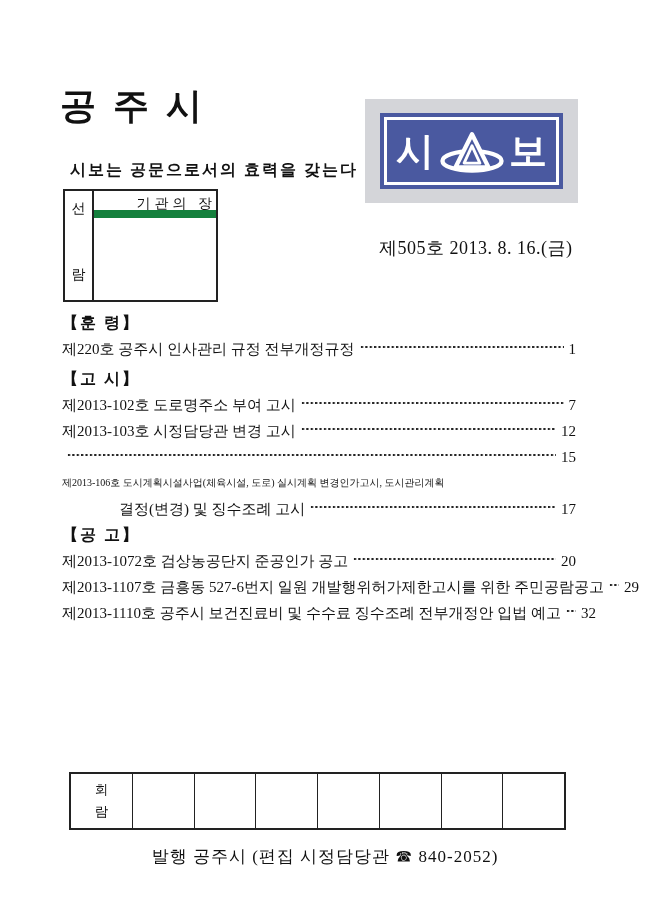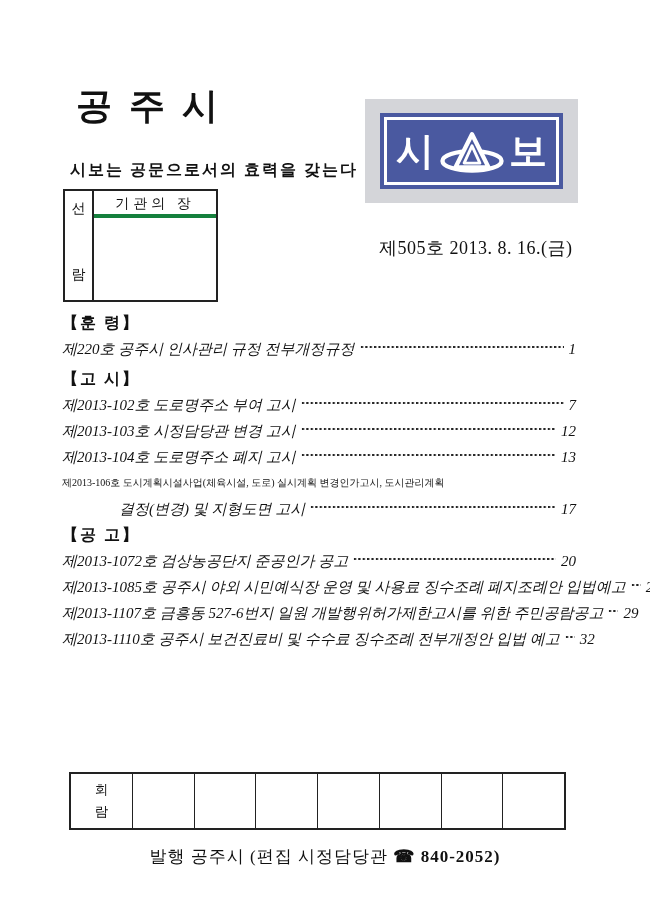--- a/index.html
+++ b/index.html
@@ -10,21 +10,20 @@
     color: #111111;
     font-family: "Liberation Serif", "DejaVu Serif", serif;
     position: relative;
     overflow: hidden;
   }
 
   .city-title {
     position: absolute; left: 60px; top: 88px;
     font-size: 36px; font-weight: 700; letter-spacing: 4px;
     line-height: 1;
-    margin-left: 16px;
   }
 
   .tagline {
     position: absolute; left: 70px; top: 160px;
     font-size: 16px; font-weight: 700; letter-spacing: 2px;
   }
 
   
   .approval {
     position: absolute; left: 63px; top: 189px;
@@ -34,22 +33,22 @@
   }
   .approval-side {
     width: 29px; border-right: 2px solid #222;
     display: flex; flex-direction: column;
     justify-content: space-between; align-items: center;
     padding: 9px 0 16px;
     font-size: 14px;
   }
   .approval-main { flex: 1; display: flex; flex-direction: column; }
   .approval-header {
-    height: 27px; border-bottom: 4px solid #15803d;
-    text-align: center; line-height: 26px;
+    height: 27px; border-bottom: 8px solid #15803d;
+    text-align: right; line-height: 26px;
     font-size: 14px; letter-spacing: 4px;
   }
   .approval-space { flex: 1; }
 
   
   .stamp-frame {
     position: absolute; left: 365px; top: 99px;
     width: 213px; height: 104px;
     background: #d4d5d9;
     padding: 14px 15px;
@@ -78,21 +77,21 @@
     position: absolute; left: 62px; top: 310px;
     width: 514px;
   }
   .toc-heading {
     font-size: 16px; font-weight: 700;
     line-height: 26px; letter-spacing: 2px;
   }
   .toc-heading.gap { margin-top: 4px; }
   .toc-row {
     display: flex; align-items: baseline;
-    line-height: 26px; font-size: 15px; font-style: italic;
+    line-height: 26px; font-size: 15px;
   }
   .toc-row.indent { padding-left: 57px; }
   .toc-line { line-height: 26px; font-size: 10px; white-space: nowrap; }
   .toc-text { white-space: nowrap; }
   .leader {
     flex: 1 1 auto; min-width: 10px;
     align-self: center; height: 4px;
     margin: 0 5px;
     background-image: radial-gradient(circle at 2px 2px, #222 1.05px, transparent 1.35px);
     background-size: 4.4px 4px;
@@ -114,21 +113,21 @@
   .circ-label {
     display: flex; flex-direction: column;
     align-items: center; justify-content: center;
     font-size: 13.5px; line-height: 1.65;
   }
 
   .footer {
     position: absolute; left: 0; top: 845px; width: 100%;
     text-align: center; font-size: 17px; letter-spacing: 1px;
   }
-  .footer .bold { font-weight: 700; }
+  .footer .bold { font-weight: 400; }
 </style>
 </head>
 <body>
 
 <div>
 
   <div class="city-title">공 주 시</div>
 
   <div class="stamp-frame">
     <div class="stamp-blue">
@@ -173,40 +172,34 @@
         <span class="toc-text">제2013-102호 도로명주소 부여 고시</span>
         <span class="leader"></span>
         <span class="pg">7</span>
       </div>
       <div class="toc-row">
         <span class="toc-text">제2013-103호 시정담당관 변경 고시</span>
         <span class="leader"></span>
         <span class="pg">12</span>
       </div>
       <div class="toc-row">
-        <span class="toc-text">제2013-104호 도로명주소 폐지 고시</span>
-        <span class="leader"></span>
-        <span class="pg">13</span>
+        <span class="leader"></span>
+        <span class="pg">15</span>
       </div>
       <div class="toc-line">제2013-106호 도시계획시설사업(체육시설, 도로) 실시계획 변경인가고시, 도시관리계획</div>
       <div class="toc-row indent">
-        <span class="toc-text">결정(변경) 및 지형도면 고시</span>
+        <span class="toc-text">결정(변경) 및 징수조례 고시</span>
         <span class="leader"></span>
         <span class="pg">17</span>
       </div>
       <div class="toc-heading">【공  고】</div>
       <div class="toc-row">
         <span class="toc-text">제2013-1072호 검상농공단지 준공인가 공고</span>
         <span class="leader"></span>
         <span class="pg">20</span>
-      </div>
-      <div class="toc-row">
-        <span class="toc-text">제2013-1085호 공주시 야외 시민예식장 운영 및 사용료 징수조례 폐지조례안 입법예고</span>
-        <span class="leader"></span>
-        <span class="pg">25</span>
       </div>
       <div class="toc-row">
         <span class="toc-text">제2013-1107호 금흥동 527-6번지 일원 개발행위허가제한고시를 위한 주민공람공고</span>
         <span class="leader"></span>
         <span class="pg">29</span>
       </div>
       <div class="toc-row">
         <span class="toc-text">제2013-1110호 공주시 보건진료비 및 수수료 징수조례 전부개정안 입법 예고</span>
         <span class="leader"></span>
         <span class="pg">32</span>

